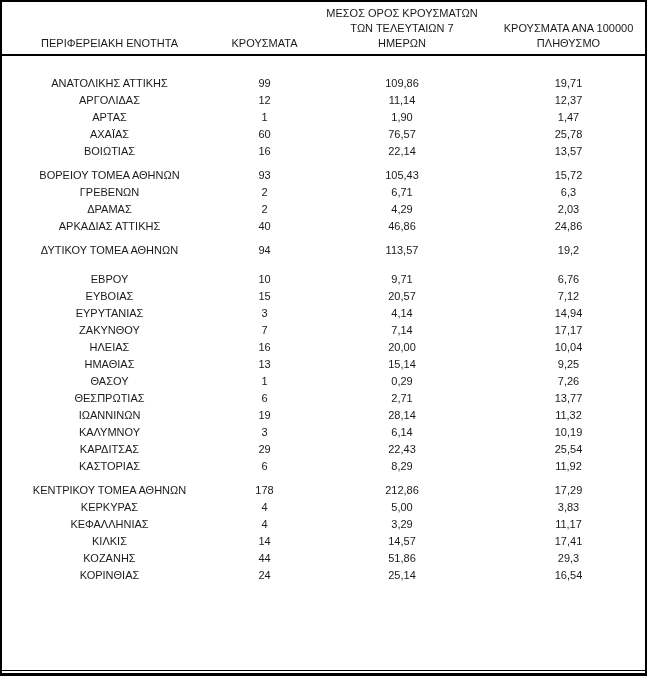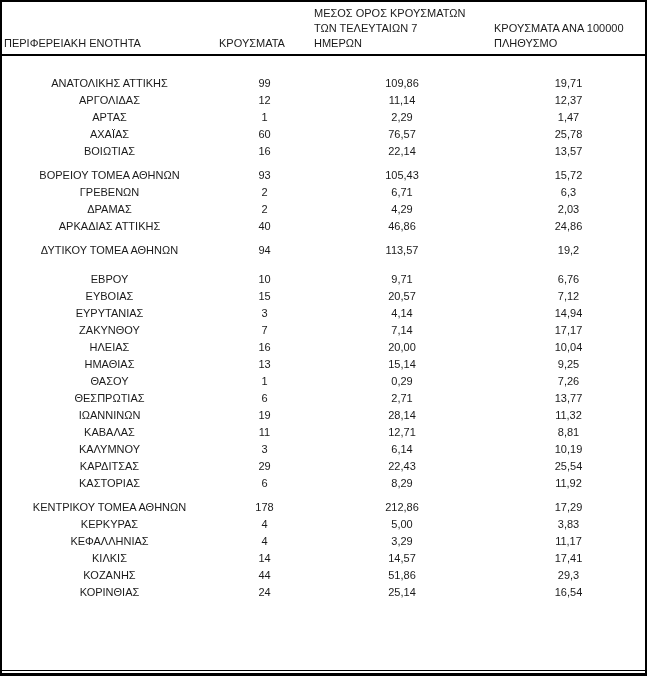--- a/index.html
+++ b/index.html
@@ -19,20 +19,21 @@
     font-family: "Liberation Sans", sans-serif;
     color: #1a1a1a;
   }
   table.cases {
     border-collapse: collapse;
     width: 100%;
     table-layout: fixed;
   }
   table.cases thead td {
     vertical-align: bottom;
+    text-align: center;
     font-size: 11px;
     line-height: 15px;
     padding: 4px 2px 3px 2px;
     border-bottom: 2px solid #000000;
     white-space: nowrap;
   }
   table.cases tbody td {
     text-align: center;
     vertical-align: middle;
     font-size: 11px;
@@ -101,21 +102,21 @@
         </tr>
         <tr>
           <td>ΑΡΓΟΛΙΔΑΣ</td>
           <td>12</td>
           <td>11,14</td>
           <td>12,37</td>
         </tr>
         <tr>
           <td>ΑΡΤΑΣ</td>
           <td>1</td>
-          <td>2,29</td>
+          <td>1,90</td>
           <td>1,47</td>
         </tr>
         <tr>
           <td>ΑΧΑΪΑΣ</td>
           <td>60</td>
           <td>76,57</td>
           <td>25,78</td>
         </tr>
         <tr>
           <td>ΒΟΙΩΤΙΑΣ</td>
@@ -208,26 +209,20 @@
           <td>ΘΕΣΠΡΩΤΙΑΣ</td>
           <td>6</td>
           <td>2,71</td>
           <td>13,77</td>
         </tr>
         <tr>
           <td>ΙΩΑΝΝΙΝΩΝ</td>
           <td>19</td>
           <td>28,14</td>
           <td>11,32</td>
-        </tr>
-        <tr>
-          <td>ΚΑΒΑΛΑΣ</td>
-          <td>11</td>
-          <td>12,71</td>
-          <td>8,81</td>
         </tr>
         <tr>
           <td>ΚΑΛΥΜΝΟΥ</td>
           <td>3</td>
           <td>6,14</td>
           <td>10,19</td>
         </tr>
         <tr>
           <td>ΚΑΡΔΙΤΣΑΣ</td>
           <td>29</td>

